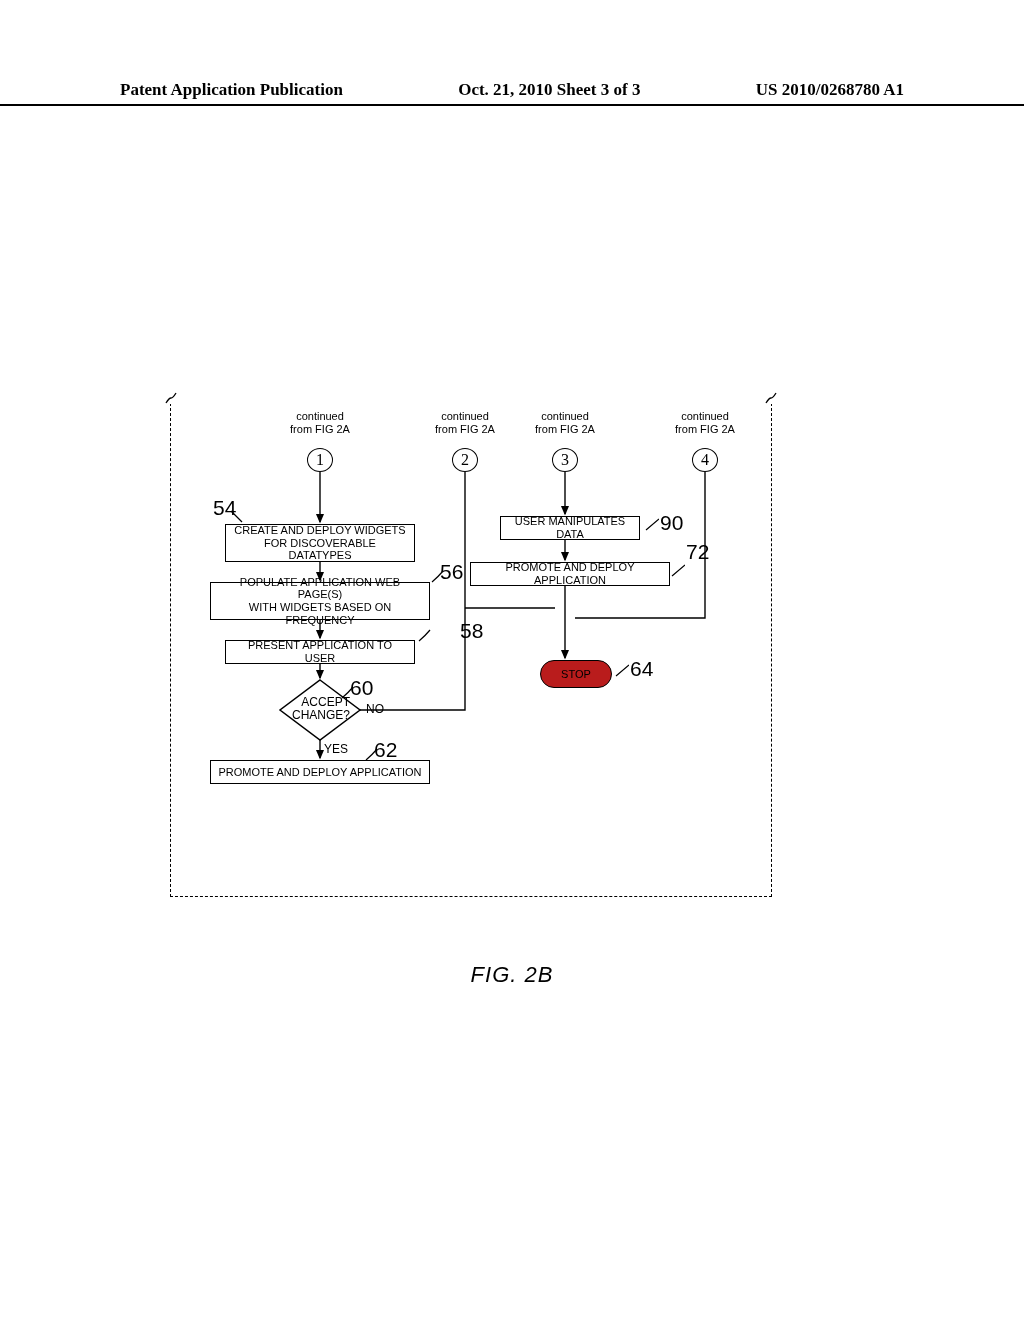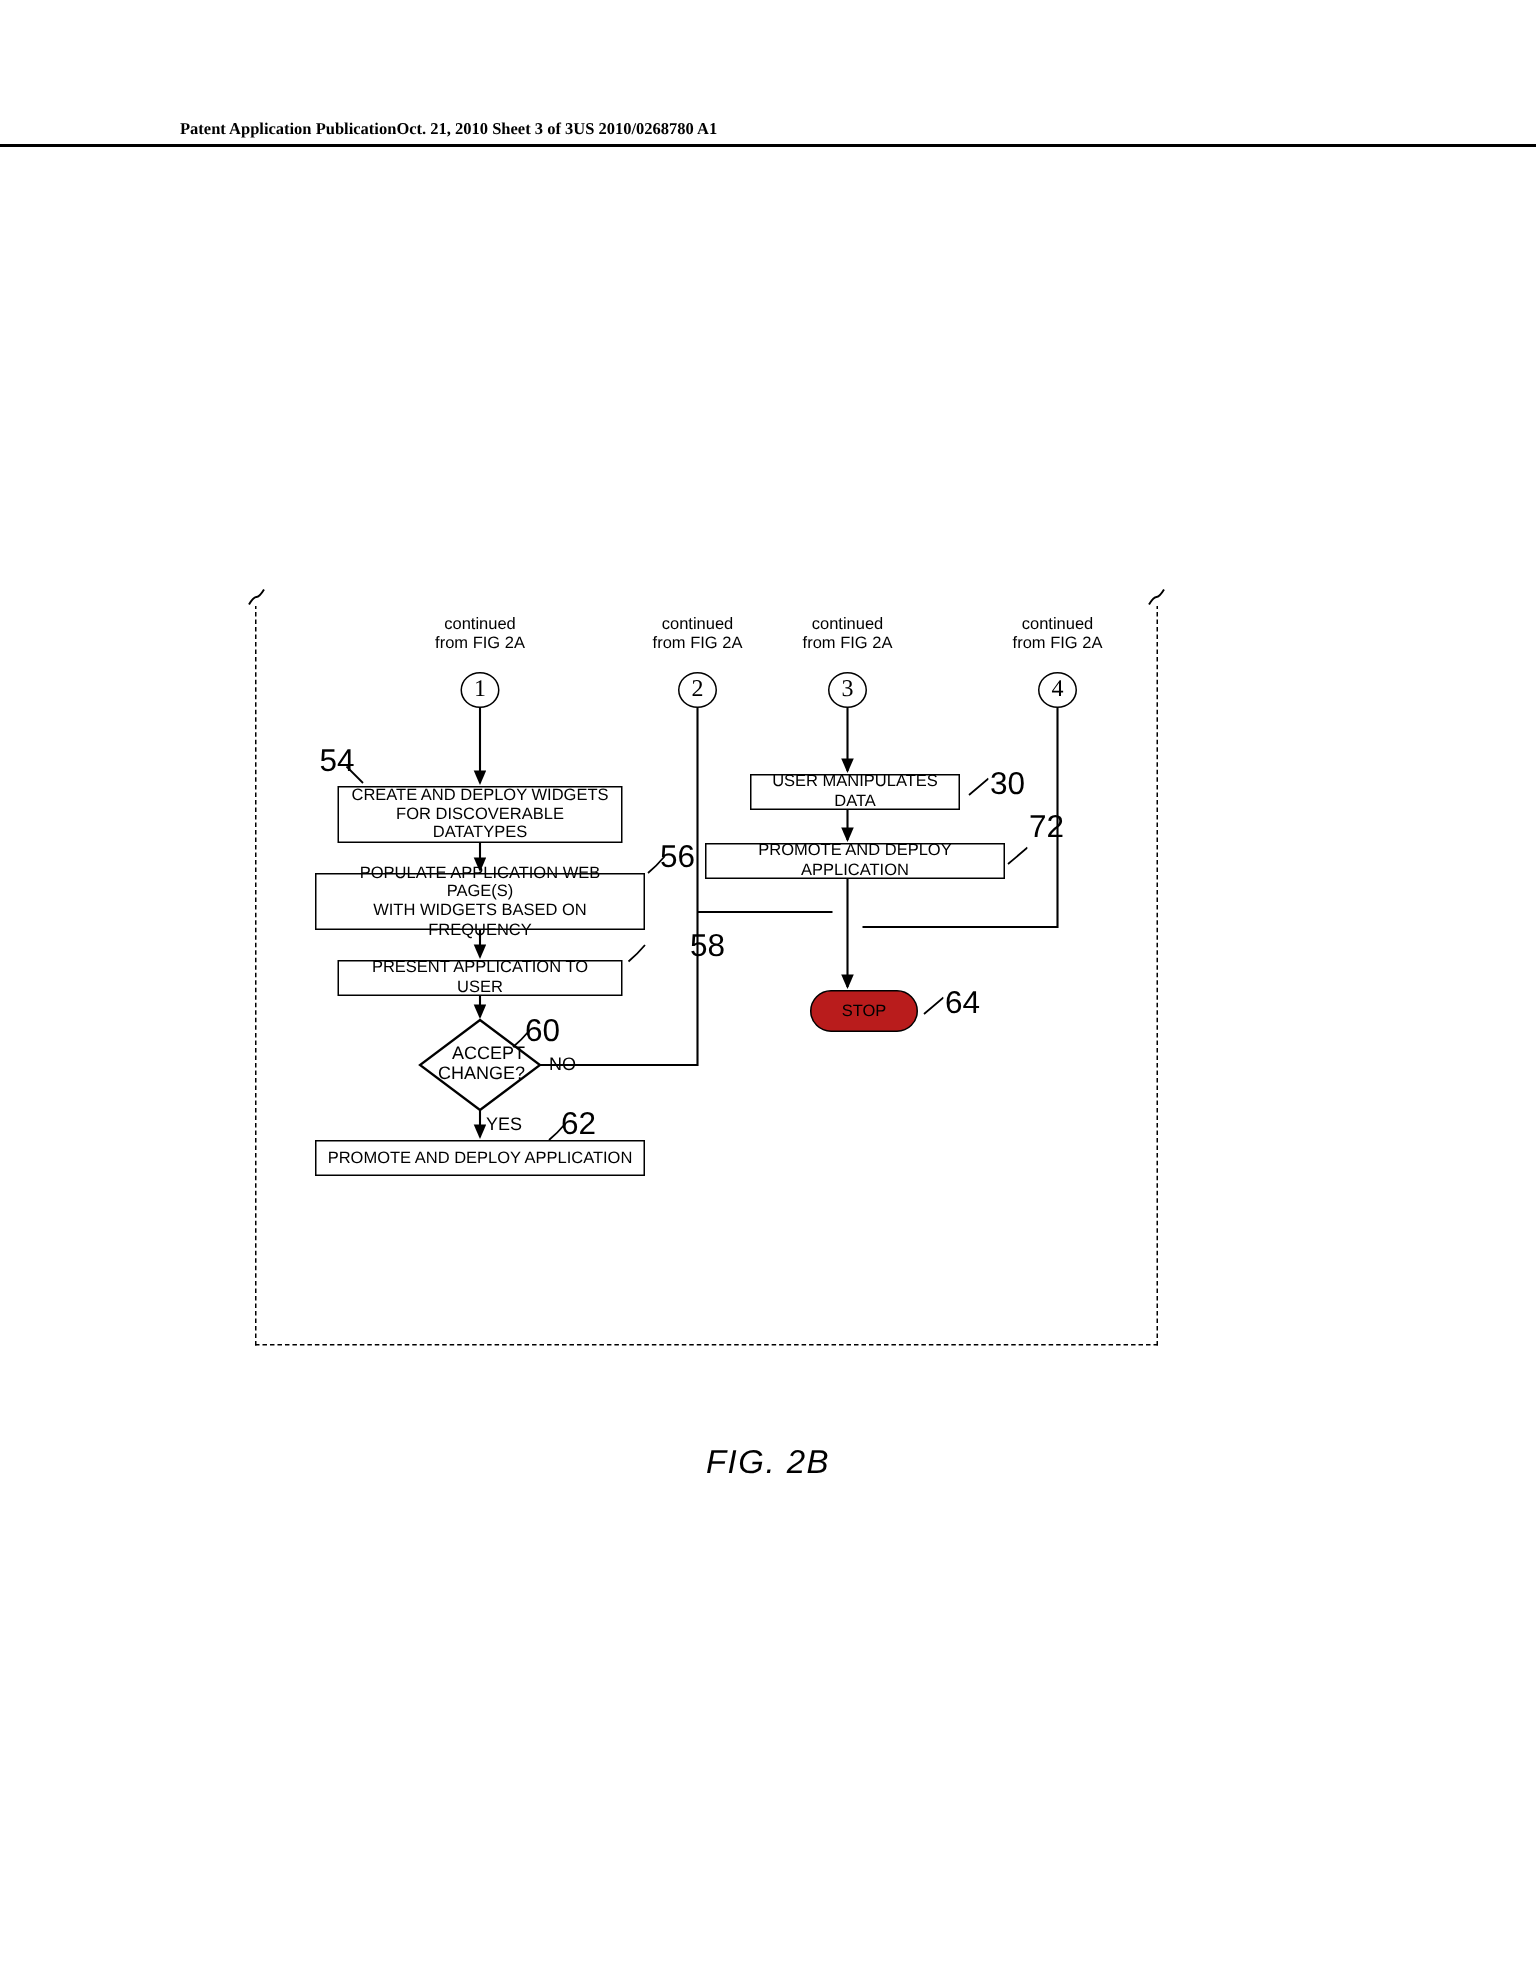--- a/index.html
+++ b/index.html
@@ -17,21 +17,22 @@
     height: 1320px;
   }
   .header {
     position: absolute;
     top: 80px;
     left: 0;
     width: 1024px;
     padding: 0 120px 4px 120px;
     box-sizing: border-box;
     display: flex;
-    font-size: 11px;
+    justify-content: space-between;
+    font-size: 17px;
     font-weight: bold;
     border-bottom: 2px solid #000;
   }
   .header > span { white-space: nowrap; }
   .diagram-frame {
     position: absolute;
     left: 170px;
     top: 398px;
     width: 600px;
     height: 498px;
@@ -197,21 +198,21 @@
     <div class="ref" style="left:204px; top:340px;">62</div>
     <svg class="ref-tick" style="left:195px; top:350px;">
         <path d="M12 1 Q7 7 1 12" stroke="#000" fill="none" stroke-width="1.2"></path>
       </svg>
 
     <div class="ref" style="left:460px; top:259px;text-align:center;">64</div>
     <svg class="ref-tick" style="left:445px; top:266px;">
         <path d="M1 12 Q7 7 14 1" stroke="#000" fill="none" stroke-width="1.2"></path>
       </svg>
 
-    <div class="ref" style="left:490px; top:113px;">30</div>
+    <div class="ref" style="left:490px; top:113px;">90</div>
     <svg class="ref-tick" style="left:475px; top:120px;">
         <path d="M1 12 Q7 7 14 1" stroke="#000" fill="none" stroke-width="1.2"></path>
       </svg>
 
     <div class="ref" style="left:516px; top:142px;">72</div>
     <svg class="ref-tick" style="left:501px; top:166px;">
         <path d="M1 12 Q7 7 14 1" stroke="#000" fill="none" stroke-width="1.2"></path>
       </svg>
 
     <svg style="position:absolute; left:0; top:0; width:600px; height:498px; pointer-events:none;">

